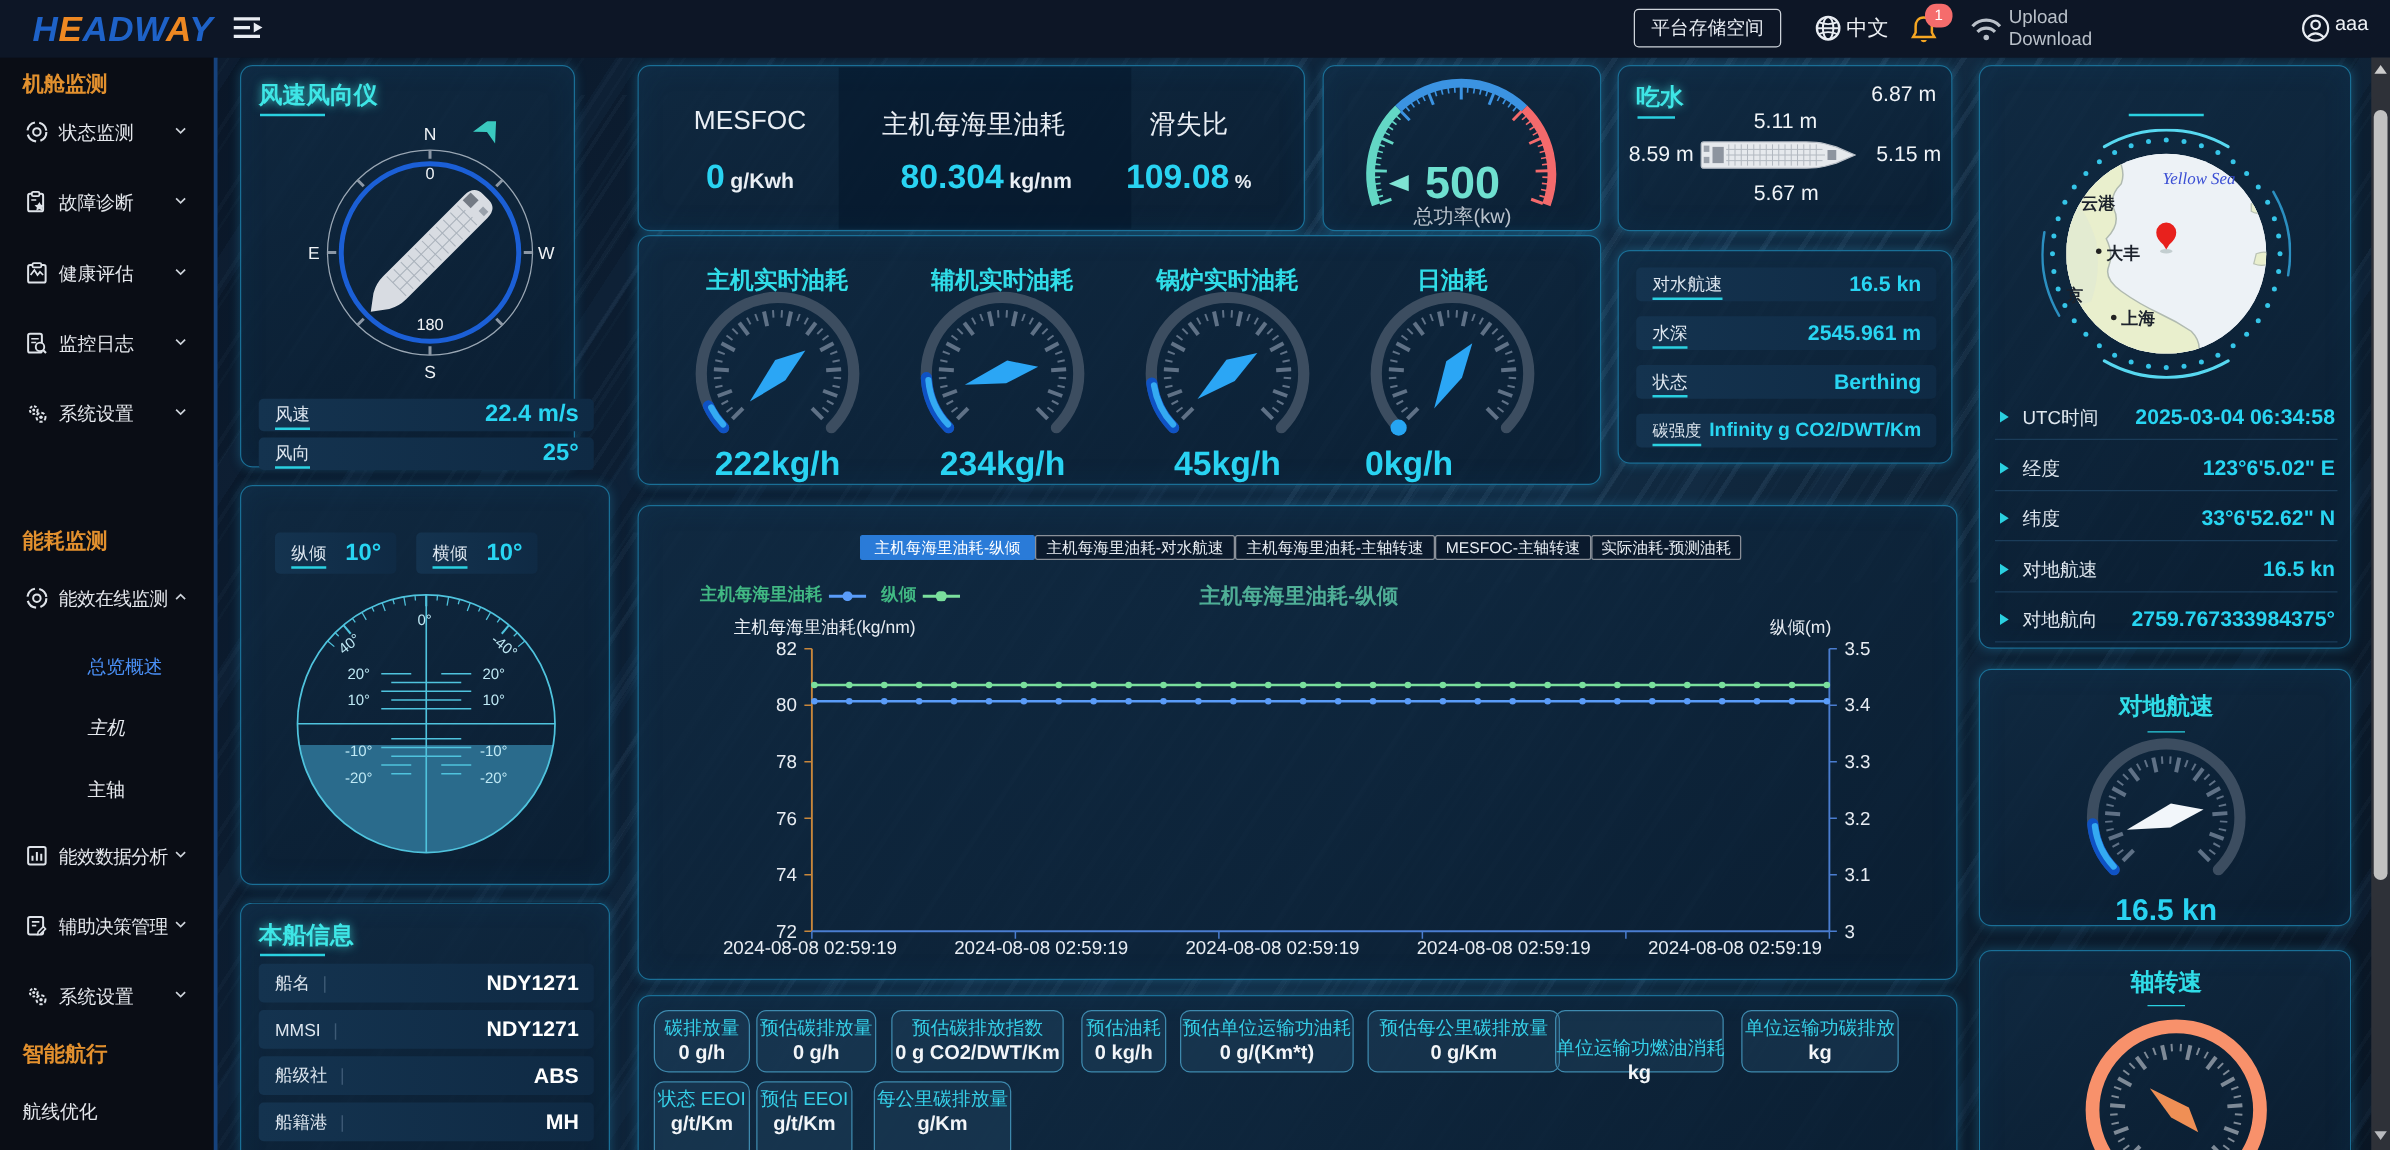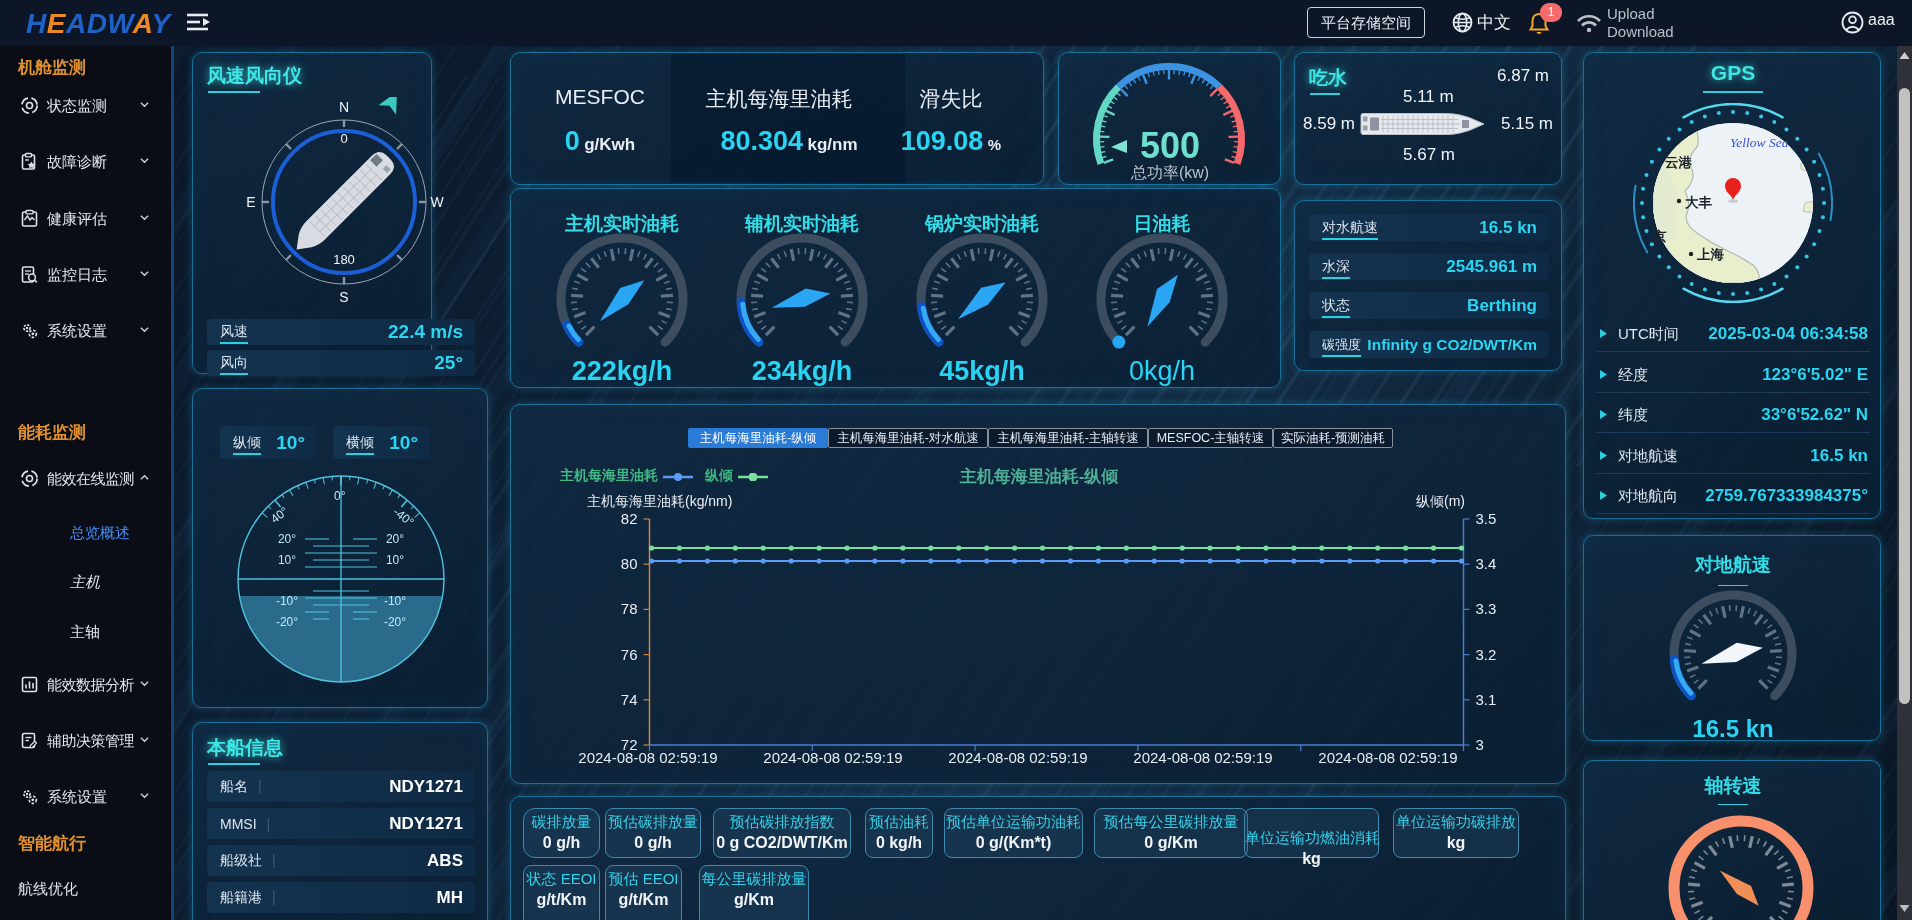--- a/index.html
+++ b/index.html
@@ -187,21 +187,21 @@
         </svg>
   <span class="mi-tx">系统设置</span>
   <svg class="chev" viewBox="0 0 10 10">
           <path d="M1 3 L5 7 L9 3" fill="none" stroke="#cfd4db" stroke-width="1.5"></path>
         </svg>
  </div>
  <div class="mhead" style="top:786px;">智能航行</div>
  <div class="sub" style="top:834px;left:18px;">航线优化</div>
 </div>
 
-<div class="panel" style="left:192px;top:52px;width:240px;height:322px;">
+<div class="panel" style="left:192px;top:52px;width:268px;height:322px;">
  <div class="ptitle" style="position:absolute;left:14px;top:10px;text-shadow:0 0 8px rgba(62,230,230,.8);">风速风向仪</div>
  <div class="abs" style="left:15px;top:38px;width:52px;height:2px;background:#2ad0e0;"></div>
  <svg class="abs" style="left:51px;top:44px;" width="200" height="210" viewBox="0 0 200 210">
   <g transform="translate(100,105)">
    <circle r="82" fill="none" stroke="#9aa7b4" stroke-width="1"></circle>
    <g stroke="#8b97a5" stroke-width="2.4">
     <line x1="0" y1="-82" x2="0" y2="-75"></line>
             <line x1="0" y1="82" x2="0" y2="75"></line>
     <line x1="-82" y1="0" x2="-75" y2="0"></line>
             <line x1="82" y1="0" x2="75" y2="0"></line>
@@ -637,21 +637,21 @@
           <line x1="97.6" y1="97.6" x2="106.1" y2="106.1" stroke="#5f7186" stroke-width="3.2"></line>
           <circle cx="26.9" cy="113.1" r="6.5" fill="#26a5f2"></circle>
           <g transform="translate(70.0,70.0) rotate(-53) scale(1.0)">
             <polygon points="-31,5 5,-10 29,-2 2,8" fill="#2ba6f5"></polygon>
           </g>
         </svg>
       </div>
  <div class="abs" style="left:6px;top:167px;width:210px;text-align:center;color:#29d3f2;font-size:27px;font-weight:bold;">222kg/h</div>
  <div class="abs" style="left:186px;top:167px;width:210px;text-align:center;color:#29d3f2;font-size:27px;font-weight:bold;">234kg/h</div>
  <div class="abs" style="left:366px;top:167px;width:210px;text-align:center;color:#29d3f2;font-size:27px;font-weight:bold;">45kg/h</div>
- <div class="abs" style="left:581px;top:167px;width:140px;text-align:center;color:#29d3f2;font-size:27px;font-weight:normal;">0kg/h</div>
+ <div class="abs" style="left:581px;top:167px;width:140px;color:#29d3f2;font-size:27px;font-weight:bold;">0kg/h</div>
 </div>
 
 <div class="panel" style="left:1294px;top:200px;width:268px;height:171px;">
  <div class="trow" style="left:14px;top:13px;width:240px;height:27px;">
   <span class="lb"><u>对水航速</u></span>
         <span class="vl" style="font-size:17px;">16.5 kn</span>
  </div>
  <div class="trow" style="left:14px;top:52px;width:240px;height:27px;">
   <span class="lb"><u>水深</u></span>
         <span class="vl" style="font-size:17px;">2545.961 m</span>
@@ -660,21 +660,20 @@
   <span class="lb"><u>状态</u></span>
         <span class="vl" style="font-size:17px;">Berthing</span>
  </div>
  <div class="trow" style="left:14px;top:130px;width:240px;height:27px;">
   <span class="lb" style="font-size:13px;"><u>碳强度</u></span>
         <span class="vl" style="font-size:15.5px;">Infinity g CO2/DWT/Km</span>
  </div>
 </div>
 
 <div class="panel" style="left:1583px;top:52px;width:298px;height:467px;">
- <div class="abs" style="left:0;top:8px;width:298px;text-align:center;color:#3ee6e6;font-size:21px;font-weight:bold;text-shadow:0 0 8px rgba(62,230,230,.8);">GPS</div>
  <div class="abs" style="left:119px;top:38px;width:60px;height:1.5px;background:#2ad0e0;"></div>
  <svg class="abs" style="left:49px;top:50px;" width="200" height="200" viewBox="0 0 200 200">
         <circle cx="191.0" cy="100.0" r="2" fill="#35c5e8"></circle>
         <circle cx="189.9" cy="114.2" r="2" fill="#35c5e8"></circle>
         <circle cx="186.5" cy="128.1" r="2" fill="#35c5e8"></circle>
         <circle cx="181.1" cy="141.3" r="2" fill="#35c5e8"></circle>
         <circle cx="173.6" cy="153.5" r="2" fill="#35c5e8"></circle>
         <circle cx="164.3" cy="164.3" r="2" fill="#35c5e8"></circle>
         <circle cx="153.5" cy="173.6" r="2" fill="#35c5e8"></circle>
         <circle cx="141.3" cy="181.1" r="2" fill="#35c5e8"></circle>

